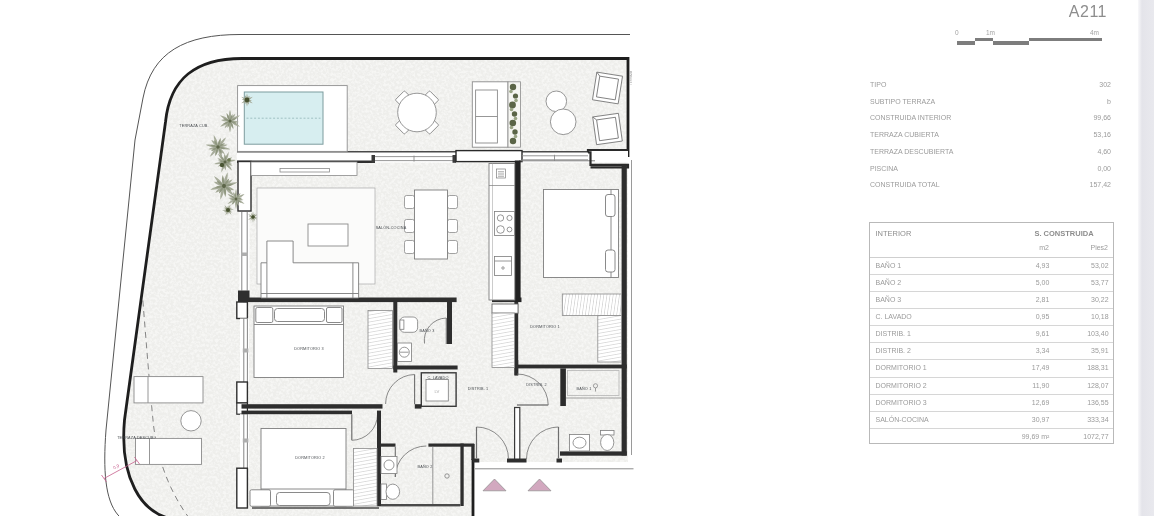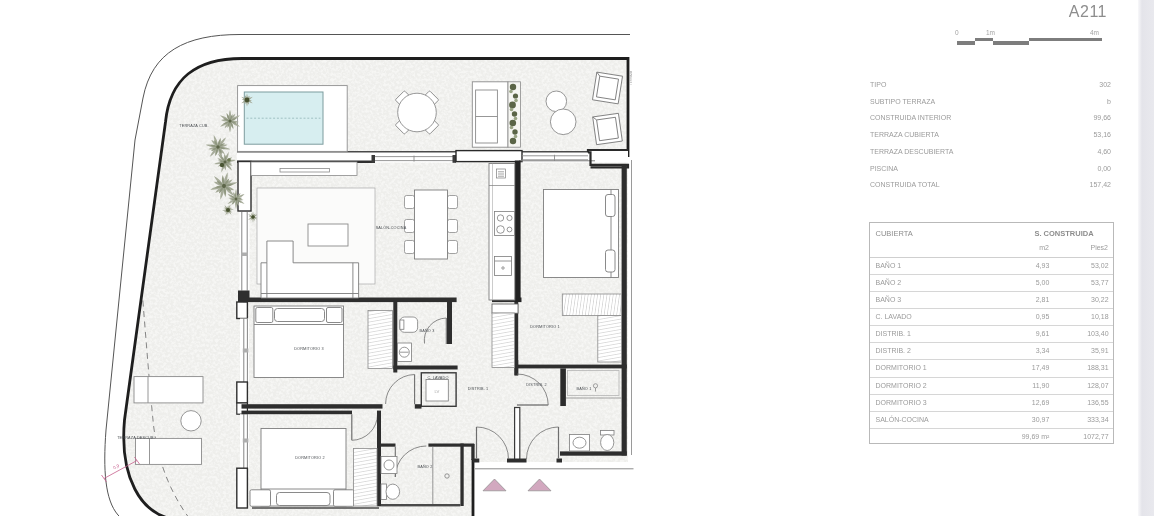--- a/index.html
+++ b/index.html
@@ -547,21 +547,21 @@
 <div class="row" style="top:164.5px;">
       <span class="lab">PISCINA</span>
       <span class="val">0,00</span>
     </div>
 <div class="row" style="top:181.2px;">
       <span class="lab">CONSTRUIDA TOTAL</span>
       <span class="val">157,42</span>
     </div>
 
 <div class="abs" style="left:869px;top:221.5px;width:243px;height:220px;border:1px solid #b9b9b9;background:#ffffff;">
-  <div class="abs" style="left:5.5px;top:6px;font-size:7.5px;color:#8d8d8d;">CUBIERTA</div>
+  <div class="abs" style="left:5.5px;top:6px;font-size:7.5px;color:#8d8d8d;">INTERIOR</div>
   <div class="abs" style="left:150px;top:6px;width:88px;text-align:center;font-size:7.5px;color:#8d8d8d;font-weight:bold;">S. CONSTRUIDA</div>
   <div class="abs" style="left:100px;top:21.5px;width:79px;text-align:right;font-size:7px;color:#9b9b9b;">m2</div>
   <div class="abs" style="left:160px;top:21.5px;width:78px;text-align:right;font-size:7px;color:#9b9b9b;">Pies2</div>
   <div class="abs" style="left:0;top:34.4px;width:243px;border-top:1px solid #cfcfcf;">
     <div class="trow">
           <span class="n">BAÑO 1</span>
           <span class="a">4,93</span>
           <span class="b">53,02</span>
         </div>
     <div class="trow">

